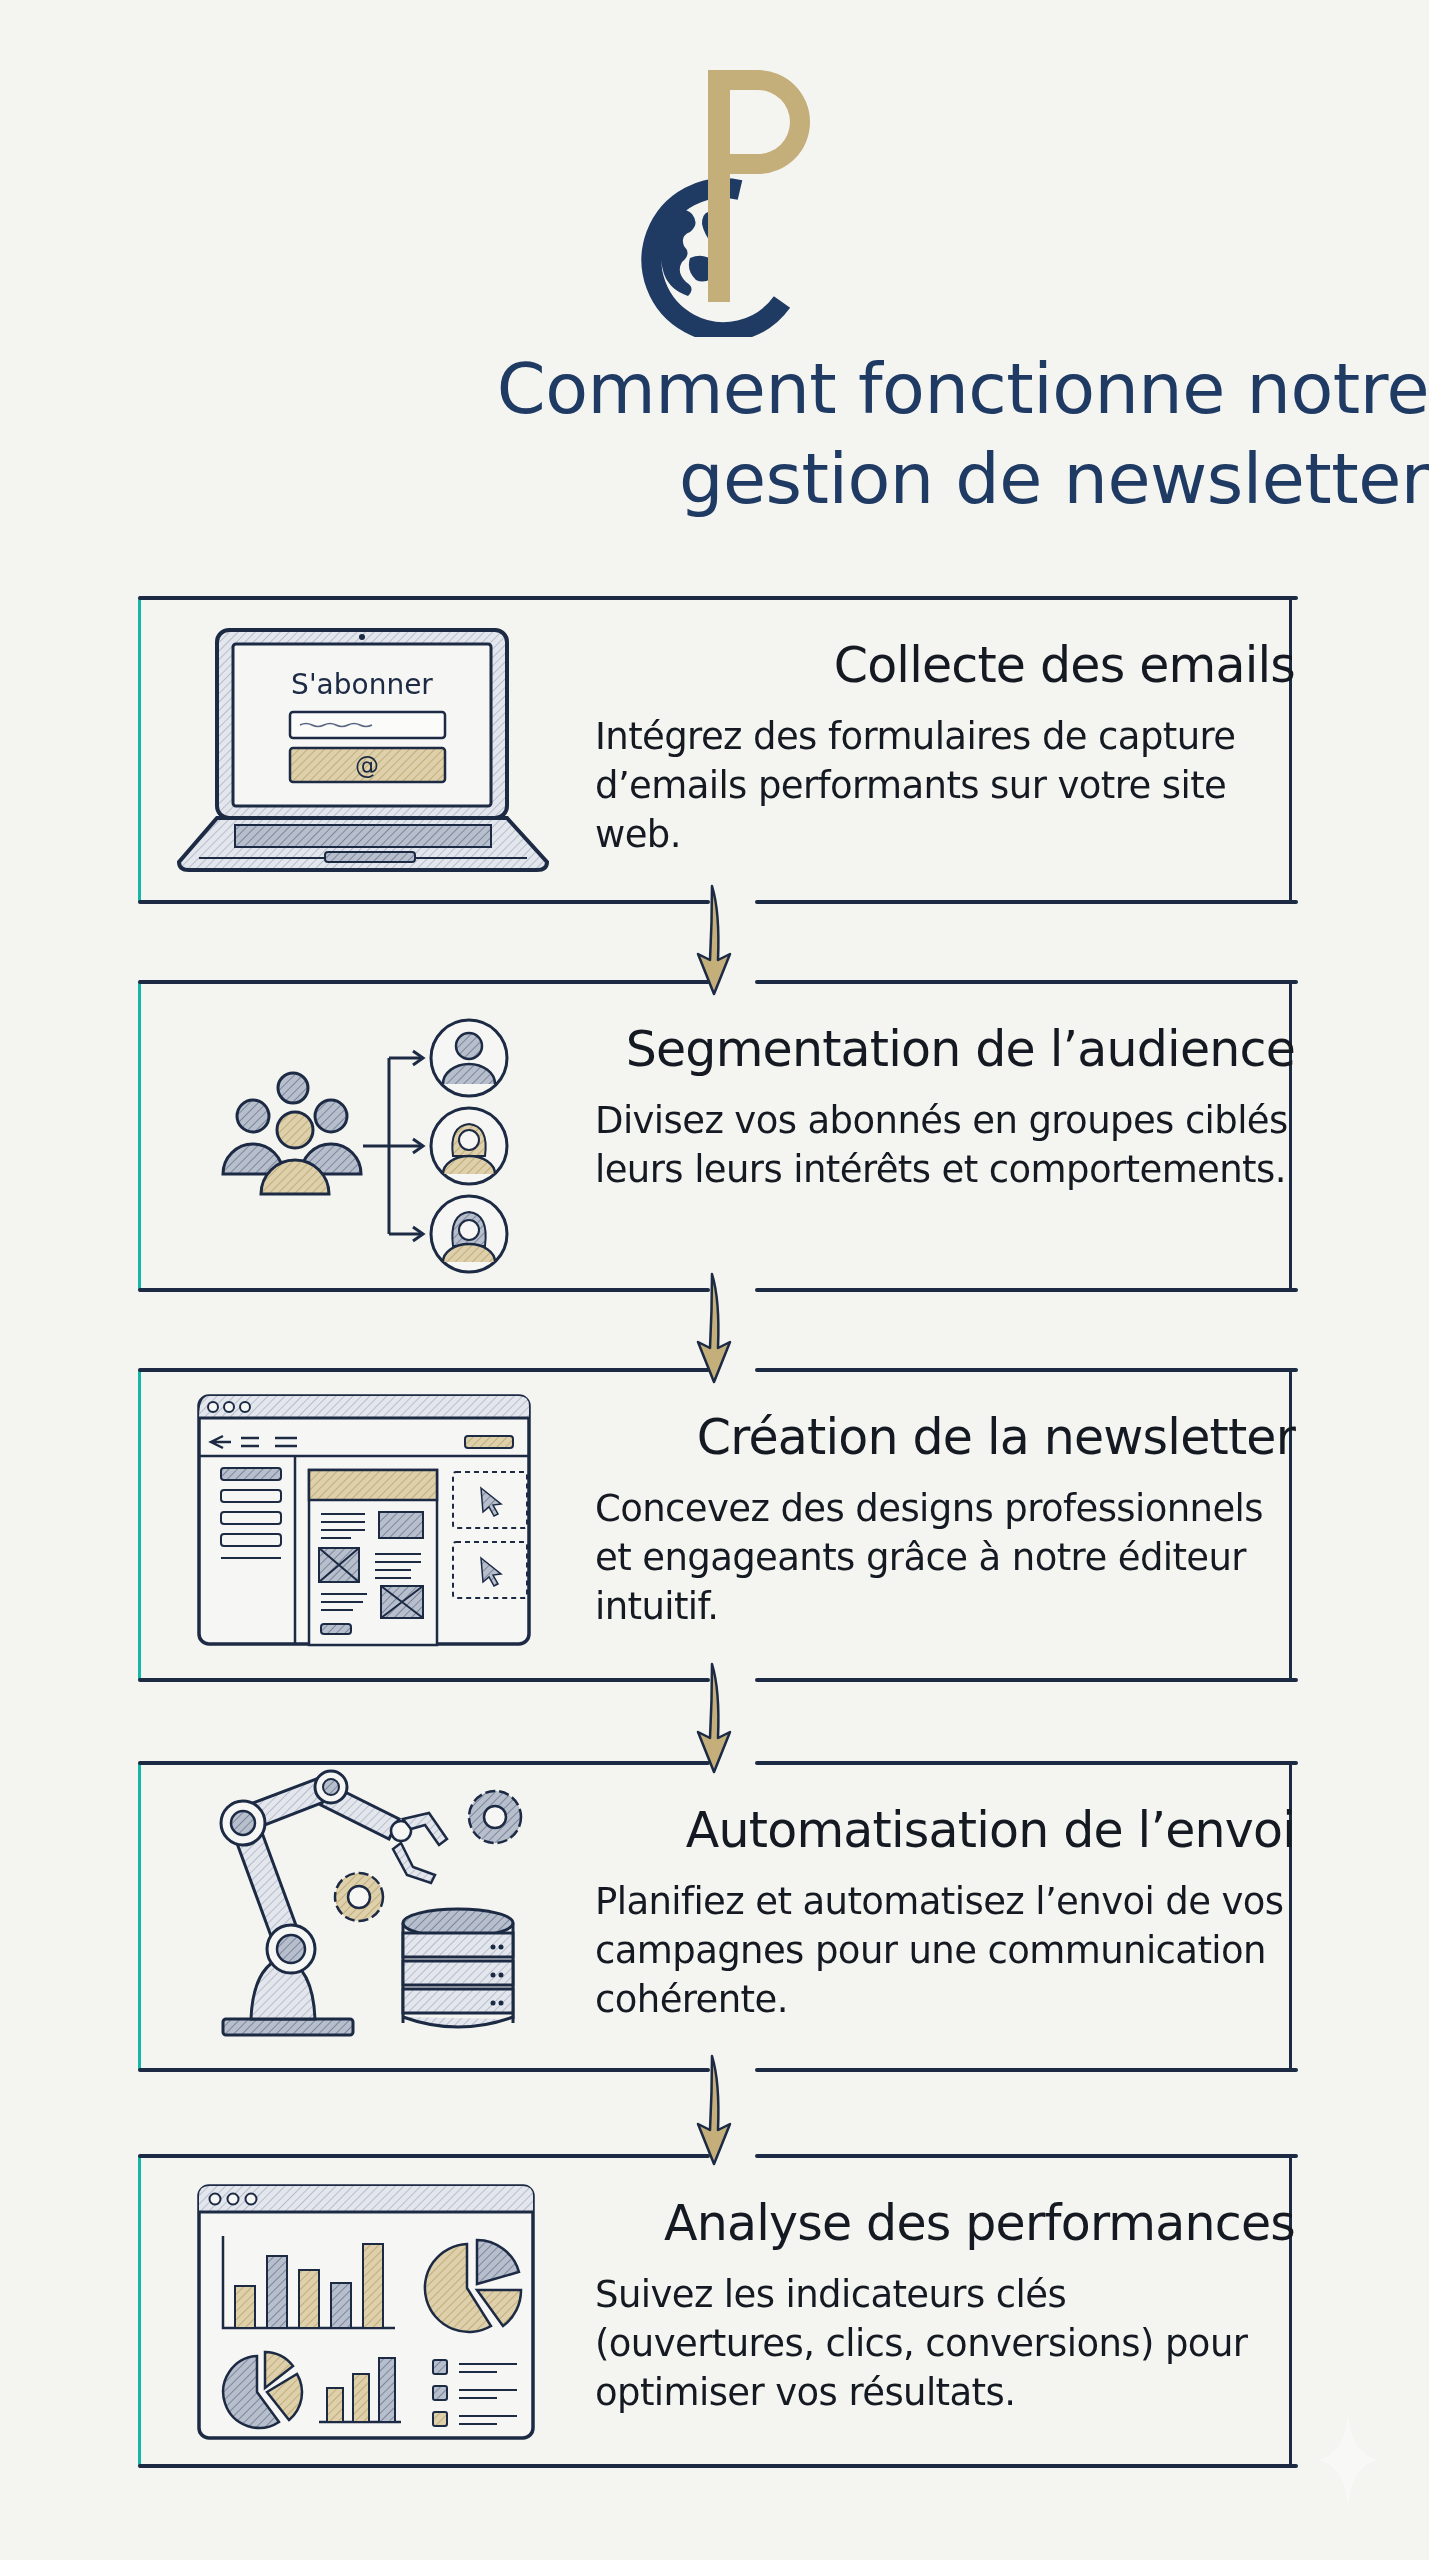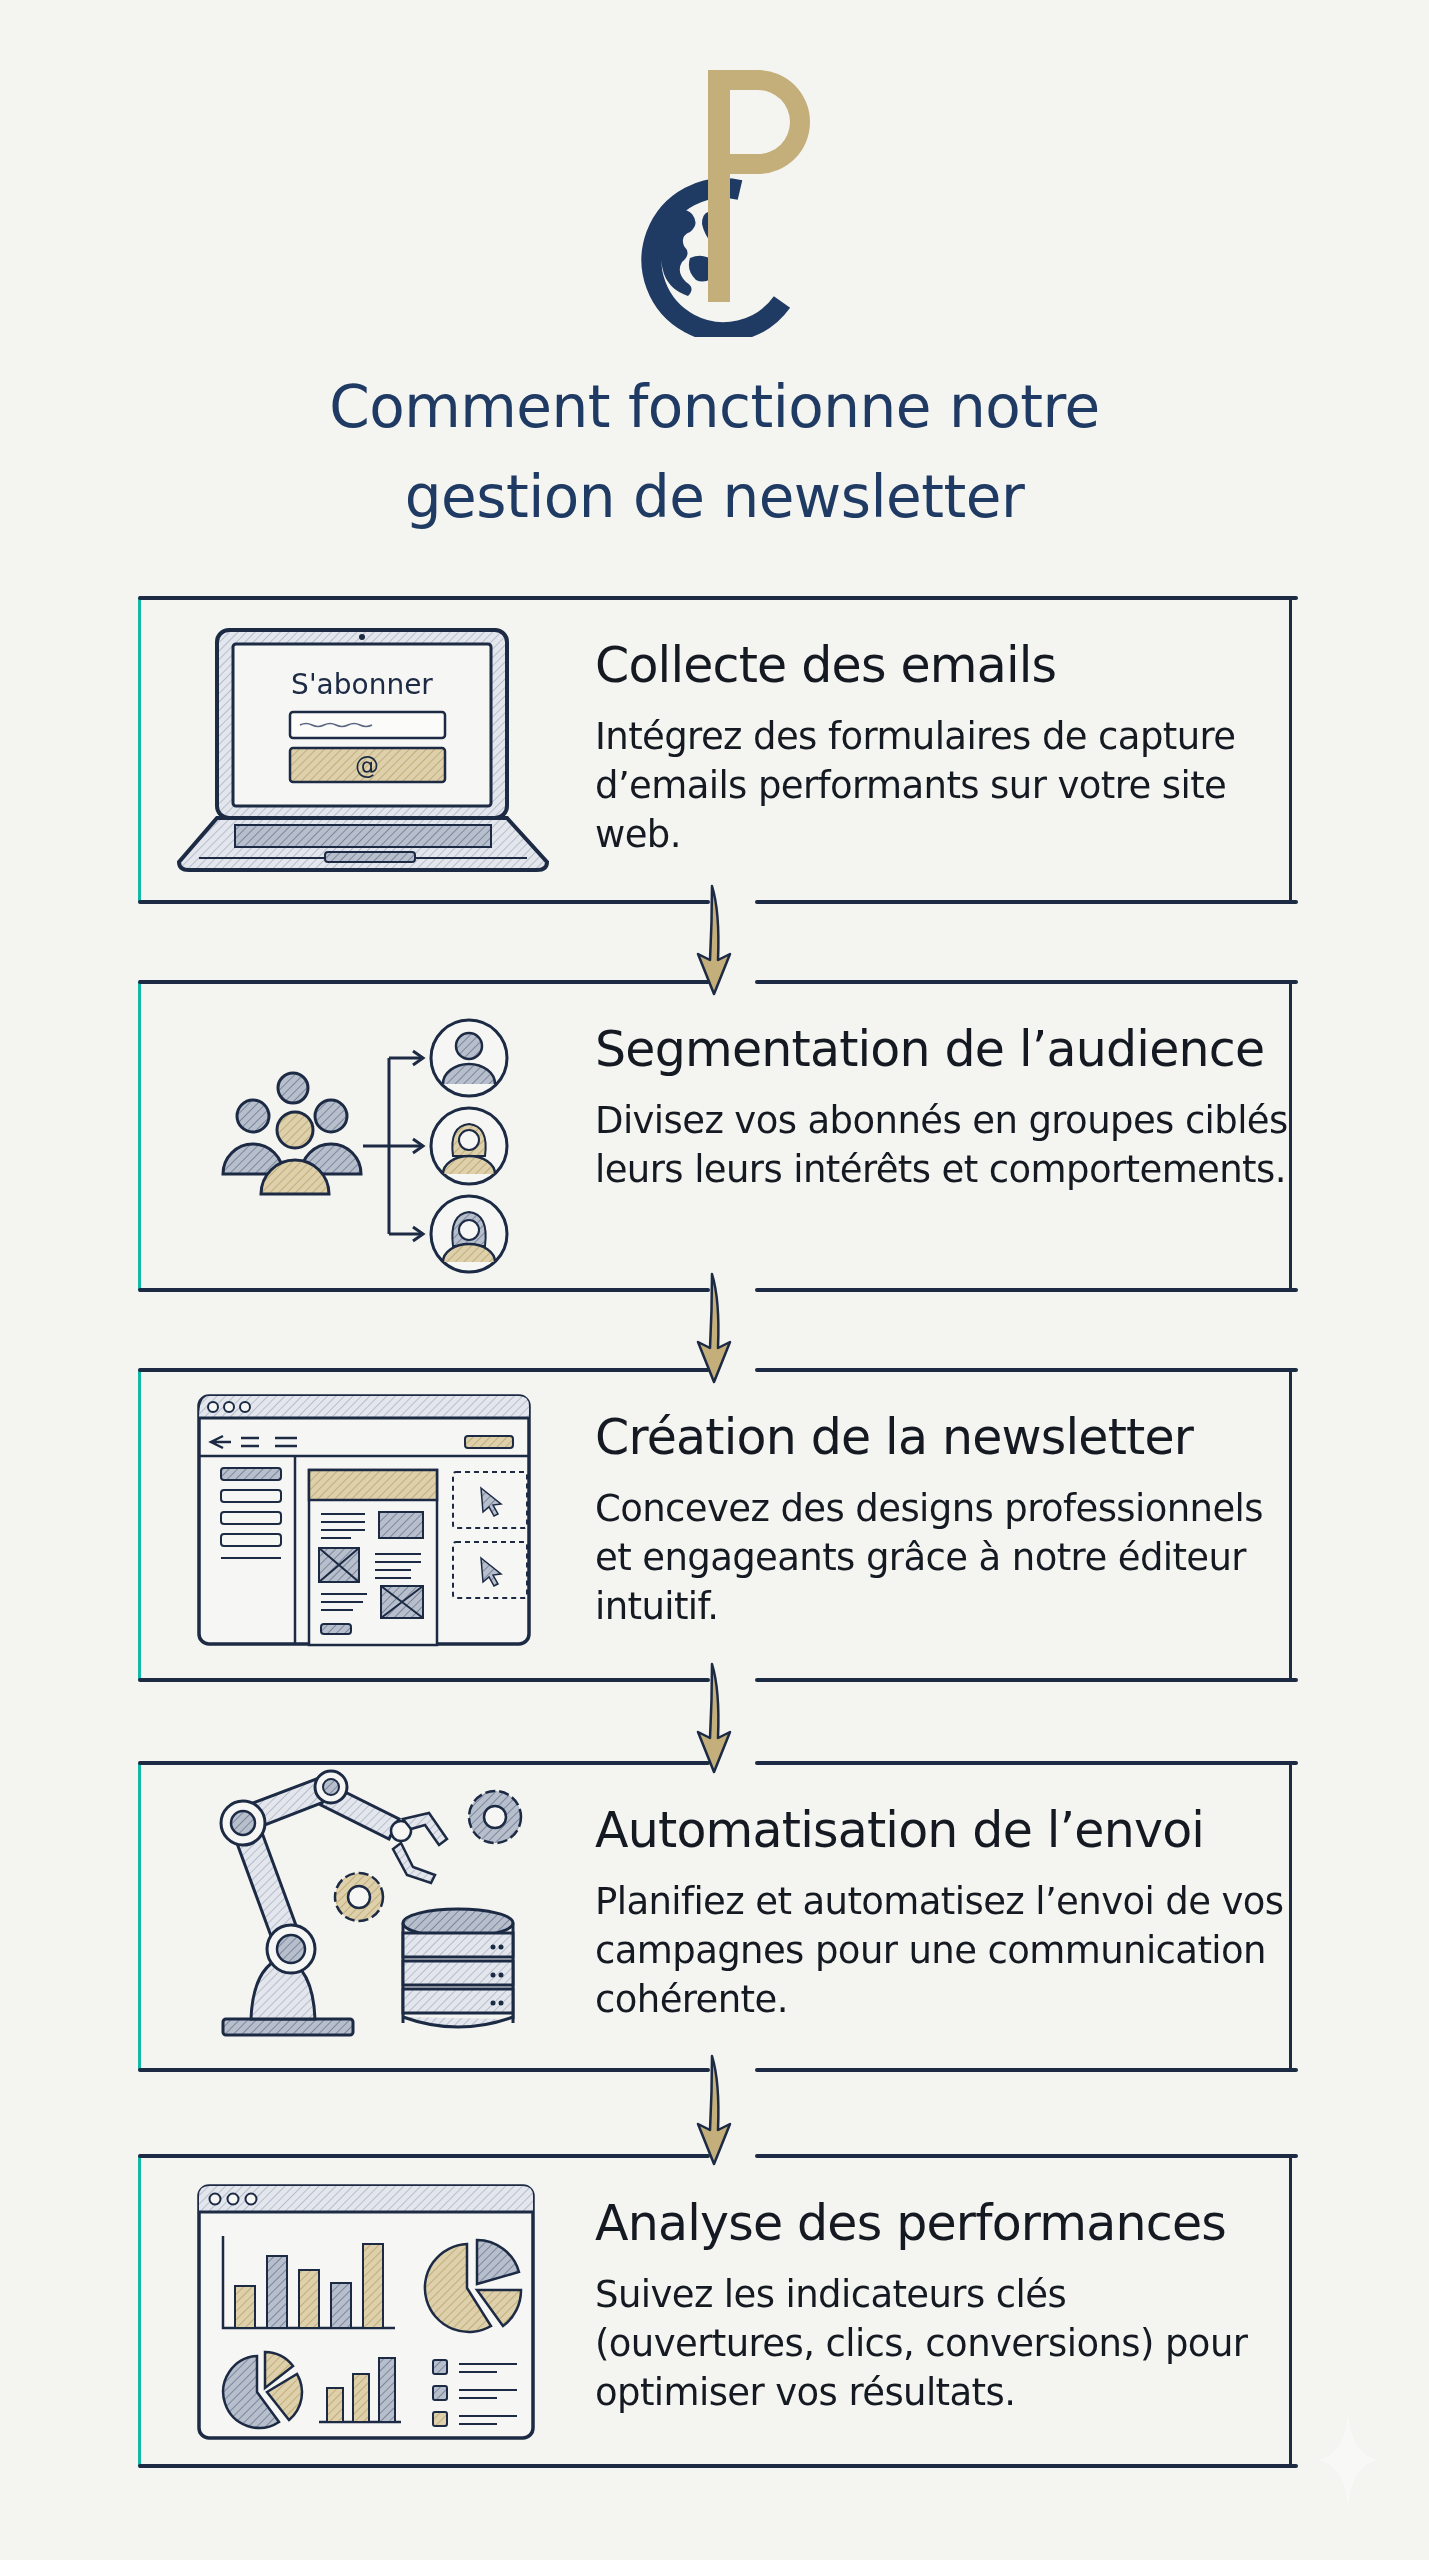--- a/index.html
+++ b/index.html
@@ -3,43 +3,44 @@
 <meta charset="utf-8">
 <style>
   html, body { margin:0; padding:0; }
   body {
     width:1429px; height:2560px; position:relative; overflow:hidden;
     background:#f4f4f1;
     font-family:"DejaVu Sans", sans-serif;
   }
   .logo { position:absolute; left:612px; top:62px; width:210px; height:275px; }
   .title {
-    position:absolute; left:0; top:362px; width:1429px; text-align:center;
+    position:absolute; left:0; top:344px; width:1429px; text-align:right;
     font-family:"DejaVu Sans", sans-serif;
-    font-size:58px; line-height:90px; color:#1f3a63; letter-spacing:-0.5px;
+    font-size:70px; line-height:90px; color:#1f3a63; letter-spacing:-0.5px;
   }
   .title span { display:block; }
   .step {
     position:absolute; left:138px; width:1154px;
     border-left:3px solid #14b8a6; border-right:3px solid #1c2a44;
     box-sizing:border-box;
   }
   .step .bar-top, .step .bar-bot {
     position:absolute; height:4px; background:#1c2a44; border-radius:2px;
   }
   .bar-top.l, .bar-bot.l { left:-3px; width:572px; }
   .bar-top.r, .bar-bot.r { left:614px; width:543px; }
   .bar-top { top:-2px; }
   .bar-bot { bottom:-2px; }
   .bar-full { left:-3px !important; width:1160px !important; }
   .illus { position:absolute; left:40px; top:20px; width:360px; height:270px; }
   .txt { position:absolute; left:454px; top:36px; width:700px; }
   .txt h2 {
     margin:0; font-weight:normal; font-size:49px; line-height:64px; color:#151a22;
     letter-spacing:-0.8px;
+    text-align:right;
   }
   .txt p {
     margin:14px 0 0 0; font-size:37px; line-height:49px; color:#151a22;
     letter-spacing:-0.6px;
   }
   .arrow { position:absolute; left:686px; width:56px; height:120px; }
   .sparkle { position:absolute; left:1318px; top:2415px; width:60px; height:90px; opacity:0.7; }
 </style>
 </head>
 <body>

